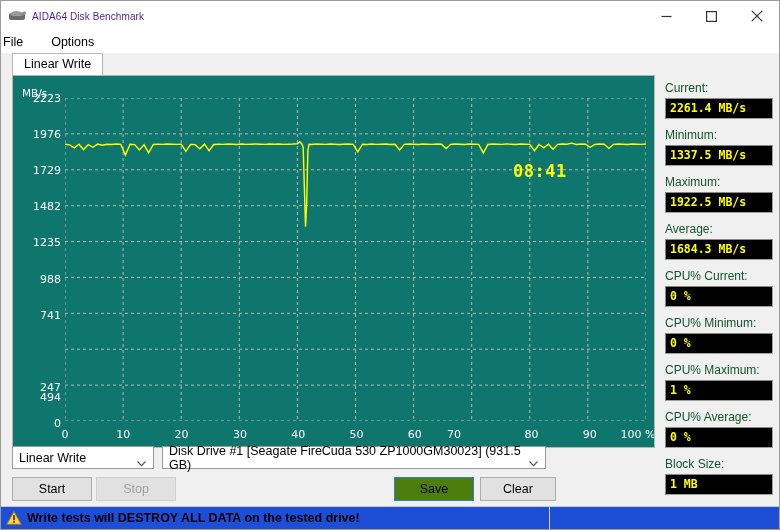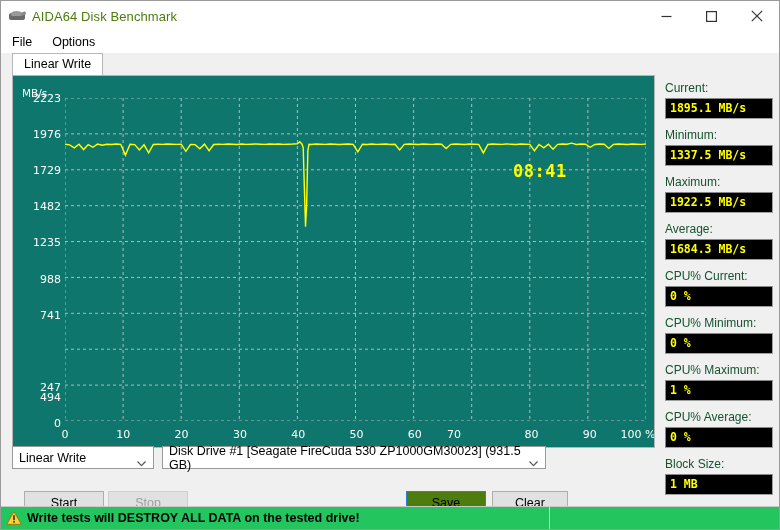--- a/index.html
+++ b/index.html
@@ -46,40 +46,40 @@
     border-radius: 50% 50% 20% 20%;
   }
   .title-icon .disk-plug {
     position: absolute; left: 12px; top: 4px;
     width: 5px; height: 3px;
     background: #8c8c8c;
     transform: rotate(-20deg);
     border-radius: 1px;
   }
   .title-text {
-    font-size: 13px;
-    color: #4d7c0f;
+    font-size: 10px;
+    color: #4c1d95;
     flex: 1;
     letter-spacing: 0.1px;
   }
   .winbtns { display: flex; height: 30px; flex: none; }
   .winbtn {
     width: 45px; height: 30px;
     display: flex; align-items: center; justify-content: center;
     background: #ffffff;
   }
   .winbtn svg { display: block; }
 
   
   .menubar {
     height: 22px;
     background: #ffffff;
     display: flex; align-items: center;
-    padding-left: 9px;
     flex: none;
+    gap: 8px;
   }
   .menuitem {
     font-size: 12.5px; color: #000;
     padding: 2px 9px 2px 2px;
     margin-right: 9px;
   }
 
   
   .tabstrip {
     height: 22px;
@@ -236,36 +236,35 @@
   }
   .btn {
     height: 24px;
     border: 1px solid #adadad;
     background: #e1e1e1;
     font-size: 12.5px;
     color: #000;
     display: inline-flex;
     align-items: center; justify-content: center;
     position: absolute;
-    top: 14px;
-    margin-left: 12px;
+    top: 0;
   }
   .btn.disabled { color: #a0a0a0; background: #e1e1e1; border-color: #cfcfcf; }
   .btn.primary { border: 1px solid #2f7fd0; background: #4d7c0f; }
   .btn-start { left: 0; width: 80px; }
   .btn-stop  { left: 84px; width: 80px; }
   .btn-save  { left: 382px; width: 80px; }
   .btn-clear { left: 468px; width: 76px; }
 
   
   .statusbar {
     position: absolute;
     left: 0; right: 0; bottom: 0;
     height: 23px;
-    background: #22c55e;
+    background: #1d4ed8;
     border-top: 1px solid #c8c8c8;
     display: flex; align-items: center;
   }
   .warn-icon {
     width: 16px; height: 16px;
     margin-left: 5px; margin-right: 5px;
     flex: none;
   }
   .status-text {
     font-size: 12.5px;
@@ -378,21 +377,21 @@
             <polyline id="trace" fill="none" stroke="#ffff00" stroke-width="1.4" vector-effect="non-scaling-stroke" points="0.00,46.49 4.66,47.22 9.33,50.15 13.99,46.49 18.66,51.90 23.32,46.93 27.98,49.56 32.65,46.35 37.31,47.51 41.98,46.49 46.64,46.78 51.30,46.35 55.97,46.64 60.63,57.46 65.30,46.49 69.96,46.93 74.62,52.19 79.29,47.08 83.95,55.12 88.62,46.78 93.28,46.49 97.94,46.64 102.61,46.35 107.27,46.49 111.94,46.64 116.60,46.49 121.26,53.65 125.93,46.78 130.59,46.93 135.26,51.17 139.92,46.49 144.58,53.07 149.25,46.78 153.91,46.49 158.58,46.64 163.24,46.35 167.90,46.49 172.57,46.78 177.23,46.35 181.90,46.64 186.56,46.49 191.22,46.35 195.89,46.49 200.55,46.64 205.22,46.35 209.88,46.49 214.54,46.35 219.21,46.64 223.87,46.49 228.54,46.35 233.20,46.05 235.53,44.01 237.86,46.49 239.03,50.15 240.20,91.08 241.36,129.53 242.53,105.70 243.69,53.07 244.86,46.49 247.19,46.78 251.86,46.35 256.52,46.49 261.18,46.64 265.85,46.35 270.51,46.49 275.18,46.78 279.84,46.49 284.50,46.35 289.17,46.64 293.83,54.24 298.50,46.49 303.16,46.78 307.82,46.35 312.49,46.64 317.15,46.49 321.82,46.35 326.48,46.78 331.14,46.49 335.81,52.19 340.47,46.64 345.14,46.35 349.80,46.49 354.46,46.78 359.13,46.35 363.79,46.49 368.46,46.64 373.12,46.35 377.78,46.49 382.45,50.88 387.11,46.64 391.78,46.35 396.44,46.49 401.10,46.78 405.77,46.35 410.43,46.49 415.10,46.64 419.76,55.26 424.42,46.78 429.09,46.35 433.75,46.49 438.42,46.64 443.08,46.35 447.74,46.49 452.41,46.78 457.07,46.35 461.74,46.49 466.40,46.64 471.06,53.07 475.73,46.78 480.39,50.15 485.06,46.49 489.72,51.61 494.38,46.64 499.05,46.35 503.71,46.49 508.38,45.47 513.04,46.78 517.70,46.35 522.37,46.49 527.03,49.56 531.70,46.78 536.36,46.35 541.02,46.49 545.69,50.73 550.35,46.64 555.02,46.35 559.68,46.49 564.34,46.78 569.01,46.35 573.67,46.49 578.34,46.64 583.00,46.35"></polyline>
           </svg>
         </div>
         <div class="timer">08:41</div>
       </div>
     </div>
 
     <div class="stats">
         <div class="stat-group">
           <div class="stat-label">Current:</div>
-          <div class="stat-box">1895.1 MB/s</div>
+          <div class="stat-box">2261.4 MB/s</div>
         </div>
         <div class="stat-group">
           <div class="stat-label">Minimum:</div>
           <div class="stat-box">1337.5 MB/s</div>
         </div>
         <div class="stat-group">
           <div class="stat-label">Maximum:</div>
           <div class="stat-box">1922.5 MB/s</div>
         </div>
         <div class="stat-group">

